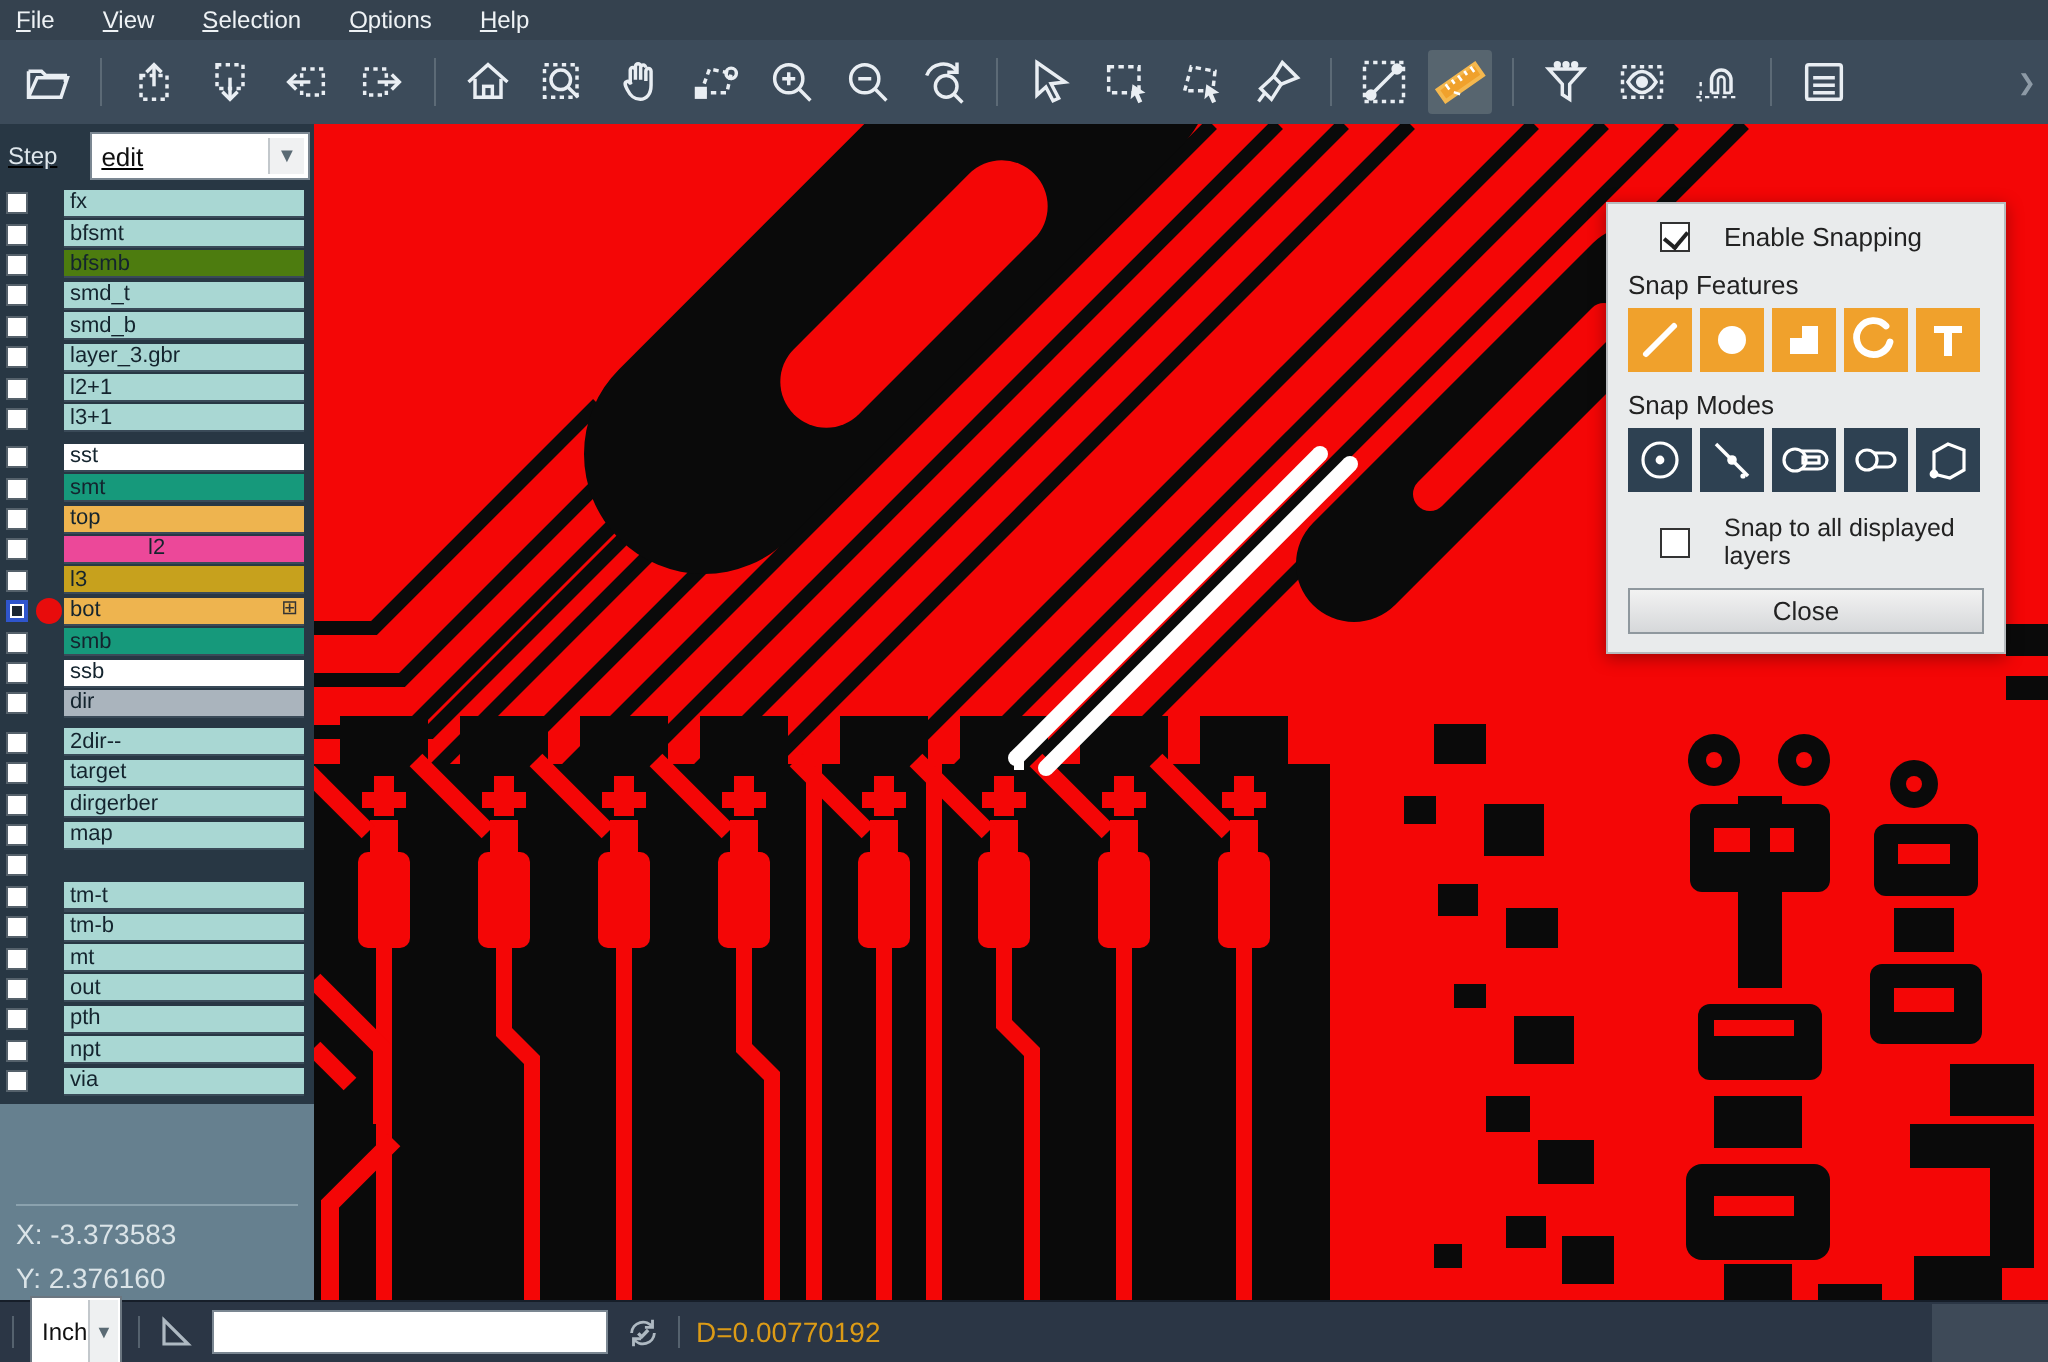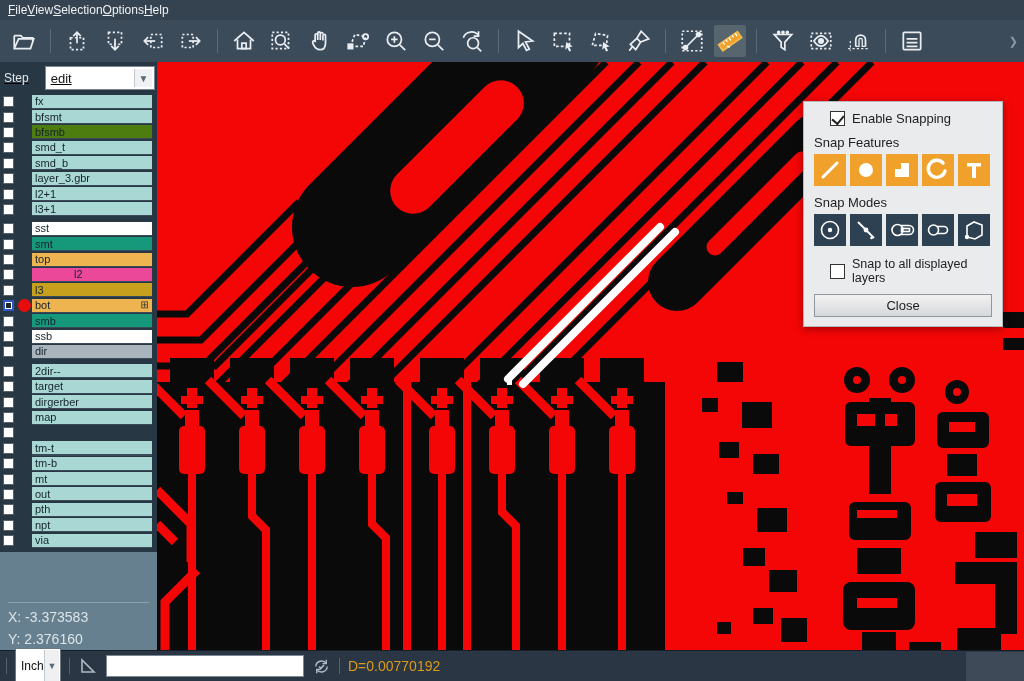--- a/index.html
+++ b/index.html
@@ -1,21 +1,21 @@
 <!DOCTYPE html>
 <html><head>
 <meta charset="utf-8">
 <style>
   * { margin:0; padding:0; box-sizing:border-box; }
   html,body { width:1024px; height:681px; overflow:hidden; }
   body { font-family:"Liberation Sans", sans-serif; background:#2b3a49; }
   .window { position:relative; width:1024px; height:681px; display:flex; flex-direction:column; }
 
   
-  .menubar { height:20px; background:#35424f; display:flex; align-items:center; padding-left:8px; flex:0 0 auto; }
+  .menubar { height:20px; background:#35424f; display:flex; align-items:center; padding-left:8px; gap:24px; flex:0 0 auto; }
   .menu-item { color:#eef2f5; font-size:12px; cursor:default; }
   .menu-item .mn-first { text-decoration:underline; }
 
   
   .toolbar { height:42px; background:#3c4b5a; display:flex; align-items:center; padding-left:8px; gap:6px; flex:0 0 auto; }
   .tbtn { width:32px; height:32px; display:flex; align-items:center; justify-content:center; border-radius:2px; }
   .tbtn.active { background:#57656f; }
   .tsep { width:1px; height:24px; background:#5c6a76; margin:0 4px; }
   .tbtn svg { display:block; }
   .overflow-chevron { margin-left:auto; margin-right:6px; color:#8d9aa6; font-size:11px; }
@@ -48,21 +48,21 @@
   
   .canvas-area { position:relative; flex:1 1 auto; overflow:hidden; background:#f40606; }
   .canvas-area > svg.board { position:absolute; left:0; top:0; }
 
   
   .dialog { position:absolute; left:646px; top:39px; width:200px; background:#e9ebec; border:1px solid #b6babd; box-shadow:0 2px 8px rgba(0,0,0,.35); }
   .dlg-title { height:27px; background:#ffffff; display:flex; align-items:center; padding:0 5px 0 10px; }
   .dlg-title-text { font-size:13px; color:#222; flex:1; }
   .dlg-close { width:18px; height:17px; background:#d25757; color:#fff; font-size:10px; font-weight:bold; display:flex; align-items:center; justify-content:center; border-radius:1px; }
   .dlg-body { padding:9px 10px 9px 10px; }
-  .chk-row { display:flex; align-items:center; gap:7px;padding-left:16px; }
+  .chk-row { display:flex; align-items:center; gap:17px;padding-left:16px; }
   .chk { width:15px; height:15px; background:#fff; border:1px solid #333; position:relative; flex:0 0 auto; }
   .chk.checked::after { content:""; position:absolute; left:3px; top:1px; width:6px; height:9px; border:solid #222; border-width:0 2px 2px 0; transform:rotate(40deg); }
   .chk-label { font-size:13px; color:#222; }
   .sec-label { font-size:13px; color:#222; margin-top:9px; }
   .icon-row { display:flex; gap:4px; margin-top:4px; }
   .sq-btn { width:32px; height:32px; display:flex; align-items:center; justify-content:center; }
   .sq-btn.orange { background:#f0a12c; }
   .sq-btn.navy { background:#2e4152; }
   .chk-row.small .chk-label { font-size:12.5px; }
   .dlg-close-btn { margin-top:9px; height:23px; width:100%; background:linear-gradient(#f2f2f2,#d6d8da); border:1px solid #8f989e; font-size:13px; color:#222; display:flex; align-items:center; justify-content:center; }

